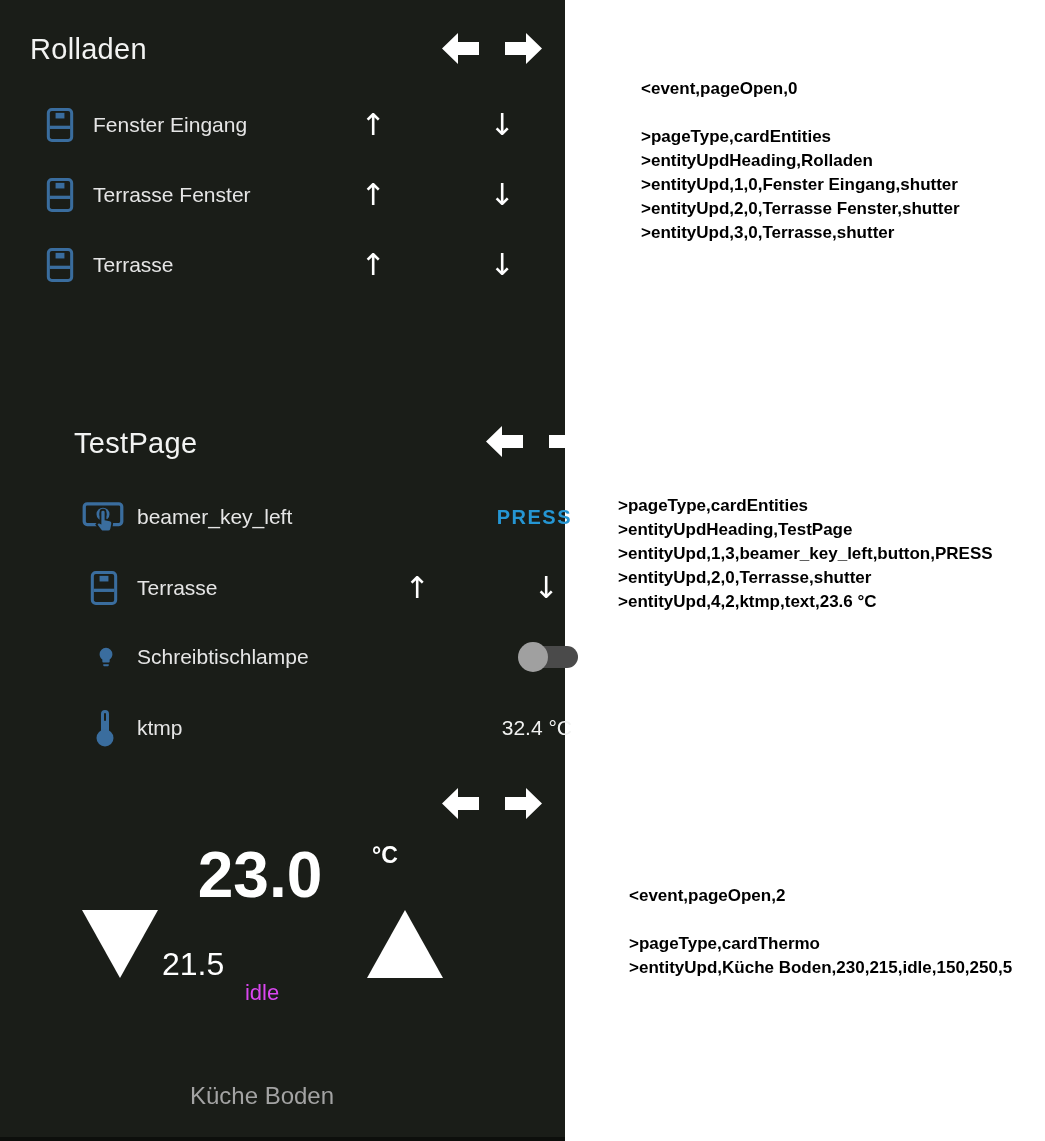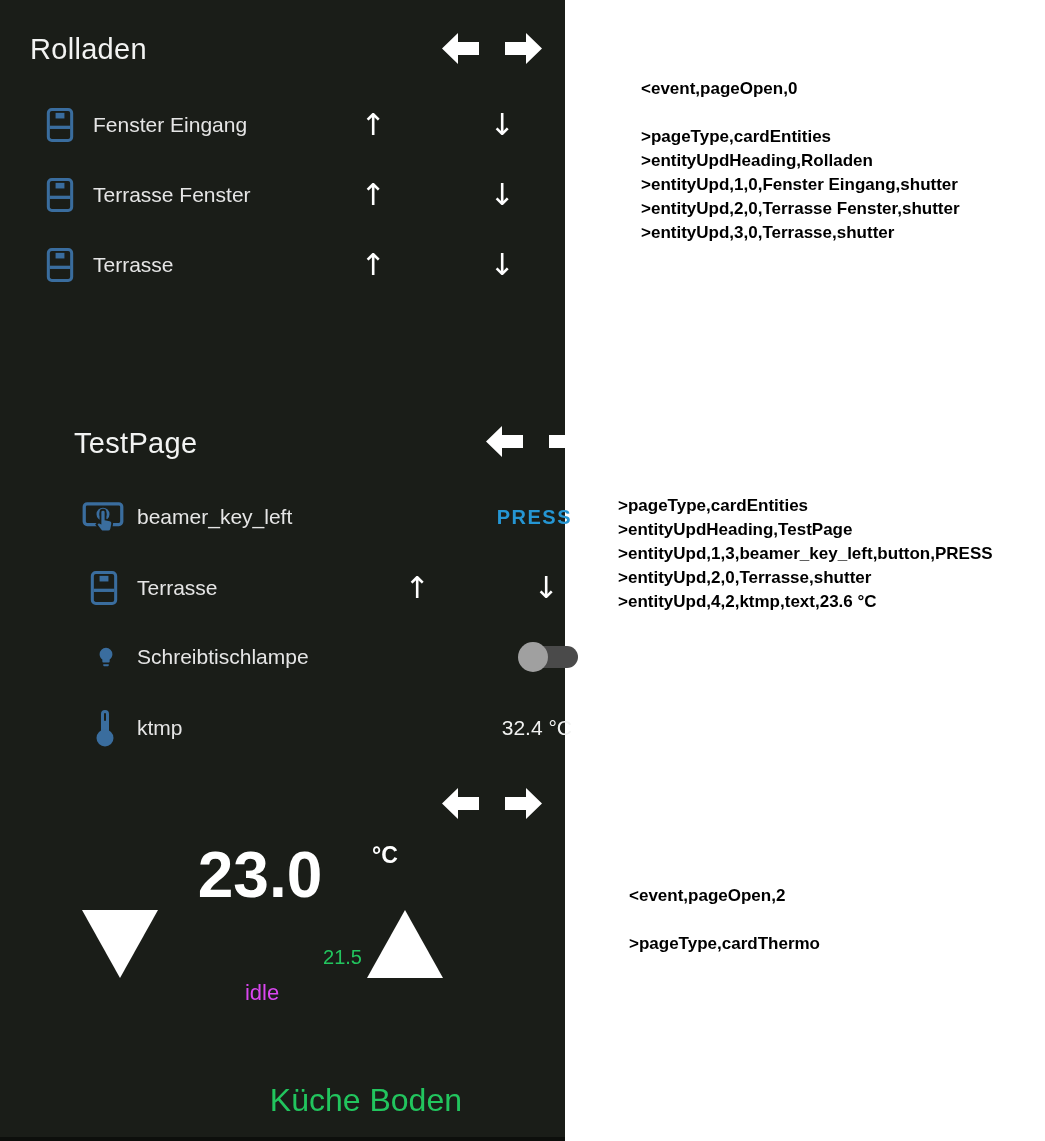--- a/index.html
+++ b/index.html
@@ -30,23 +30,23 @@
   .value { position:absolute; right:37px; top:50%; transform:translateY(-50%); font-size:21px; color:#f0f1f0; white-space:nowrap; }
   .press { color:var(--press-blue,#2596d3); font-weight:bold; letter-spacing:1.5px; font-size:20px; }
 
   .toggle { position:absolute; right:31px; top:50%; transform:translateY(-50%); width:60px; height:30px; cursor:pointer; }
   .toggle-track { position:absolute; left:4px; top:4px; width:56px; height:22px; border-radius:11px; background:var(--toggle-track,#4a4a4a); }
   .toggle-knob  { position:absolute; left:0; top:0; width:30px; height:30px; border-radius:50%; background:var(--toggle-knob,#a0a0a0); }
 
   
   .thermo-temp  { position:absolute; left:150px; top:72px; width:220px; text-align:center; font-size:64px; font-weight:bold; color:#ffffff; line-height:1.05; }
   .thermo-unit  { position:absolute; left:372px; top:72px; font-size:23px; font-weight:bold; color:#ffffff; }
-  .thermo-target{ position:absolute; left:162px; top:176px; width:200px; text-align:right; font-size:20px; color:#22c55e; }
+  .thermo-target{ position:absolute; left:162px; top:176px; width:200px; text-align:left; font-size:32px; color:#ffffff; }
   .thermo-state { position:absolute; left:162px; top:210px; width:200px; text-align:center; font-size:22px; color:#d946ef; }
-  .thermo-name  { position:absolute; left:62px;  top:312px; width:400px; text-align:right; font-size:32px; color:#22c55e; }
+  .thermo-name  { position:absolute; left:62px;  top:312px; width:400px; text-align:center; font-size:24px; color:#a3a3a3; }
   .tri-btn { position:absolute; cursor:pointer; }
   .tri-down { left:82px;  top:140px; }
   .tri-up   { left:367px; top:140px; }
 
   
   .log-block { position:absolute; color:#000; }
   .log-line { font-size:17px; font-weight:bold; line-height:24px; min-height:24px; white-space:pre; font-family:"Liberation Sans",sans-serif; }
 </style>
 </head>
 <body>
@@ -224,13 +224,14 @@
     <div class="log-line">&gt;pageType,cardEntities</div>
     <div class="log-line">&gt;entityUpdHeading,TestPage</div>
     <div class="log-line">&gt;entityUpd,1,3,beamer_key_left,button,PRESS</div>
     <div class="log-line">&gt;entityUpd,2,0,Terrasse,shutter</div>
     <div class="log-line">&gt;entityUpd,4,2,ktmp,text,23.6 °C</div>
   </div>
 <div class="log-block" style="left:622px;top:884px;margin-left:7px;">
     <div class="log-line">&lt;event,pageOpen,2</div>
     <div class="log-line"></div>
     <div class="log-line">&gt;pageType,cardThermo</div>
+    <div class="log-line">&gt;entityUpd,Küche Boden,230,215,idle,150,250,5</div>
   </div>
 
 </body></html>

